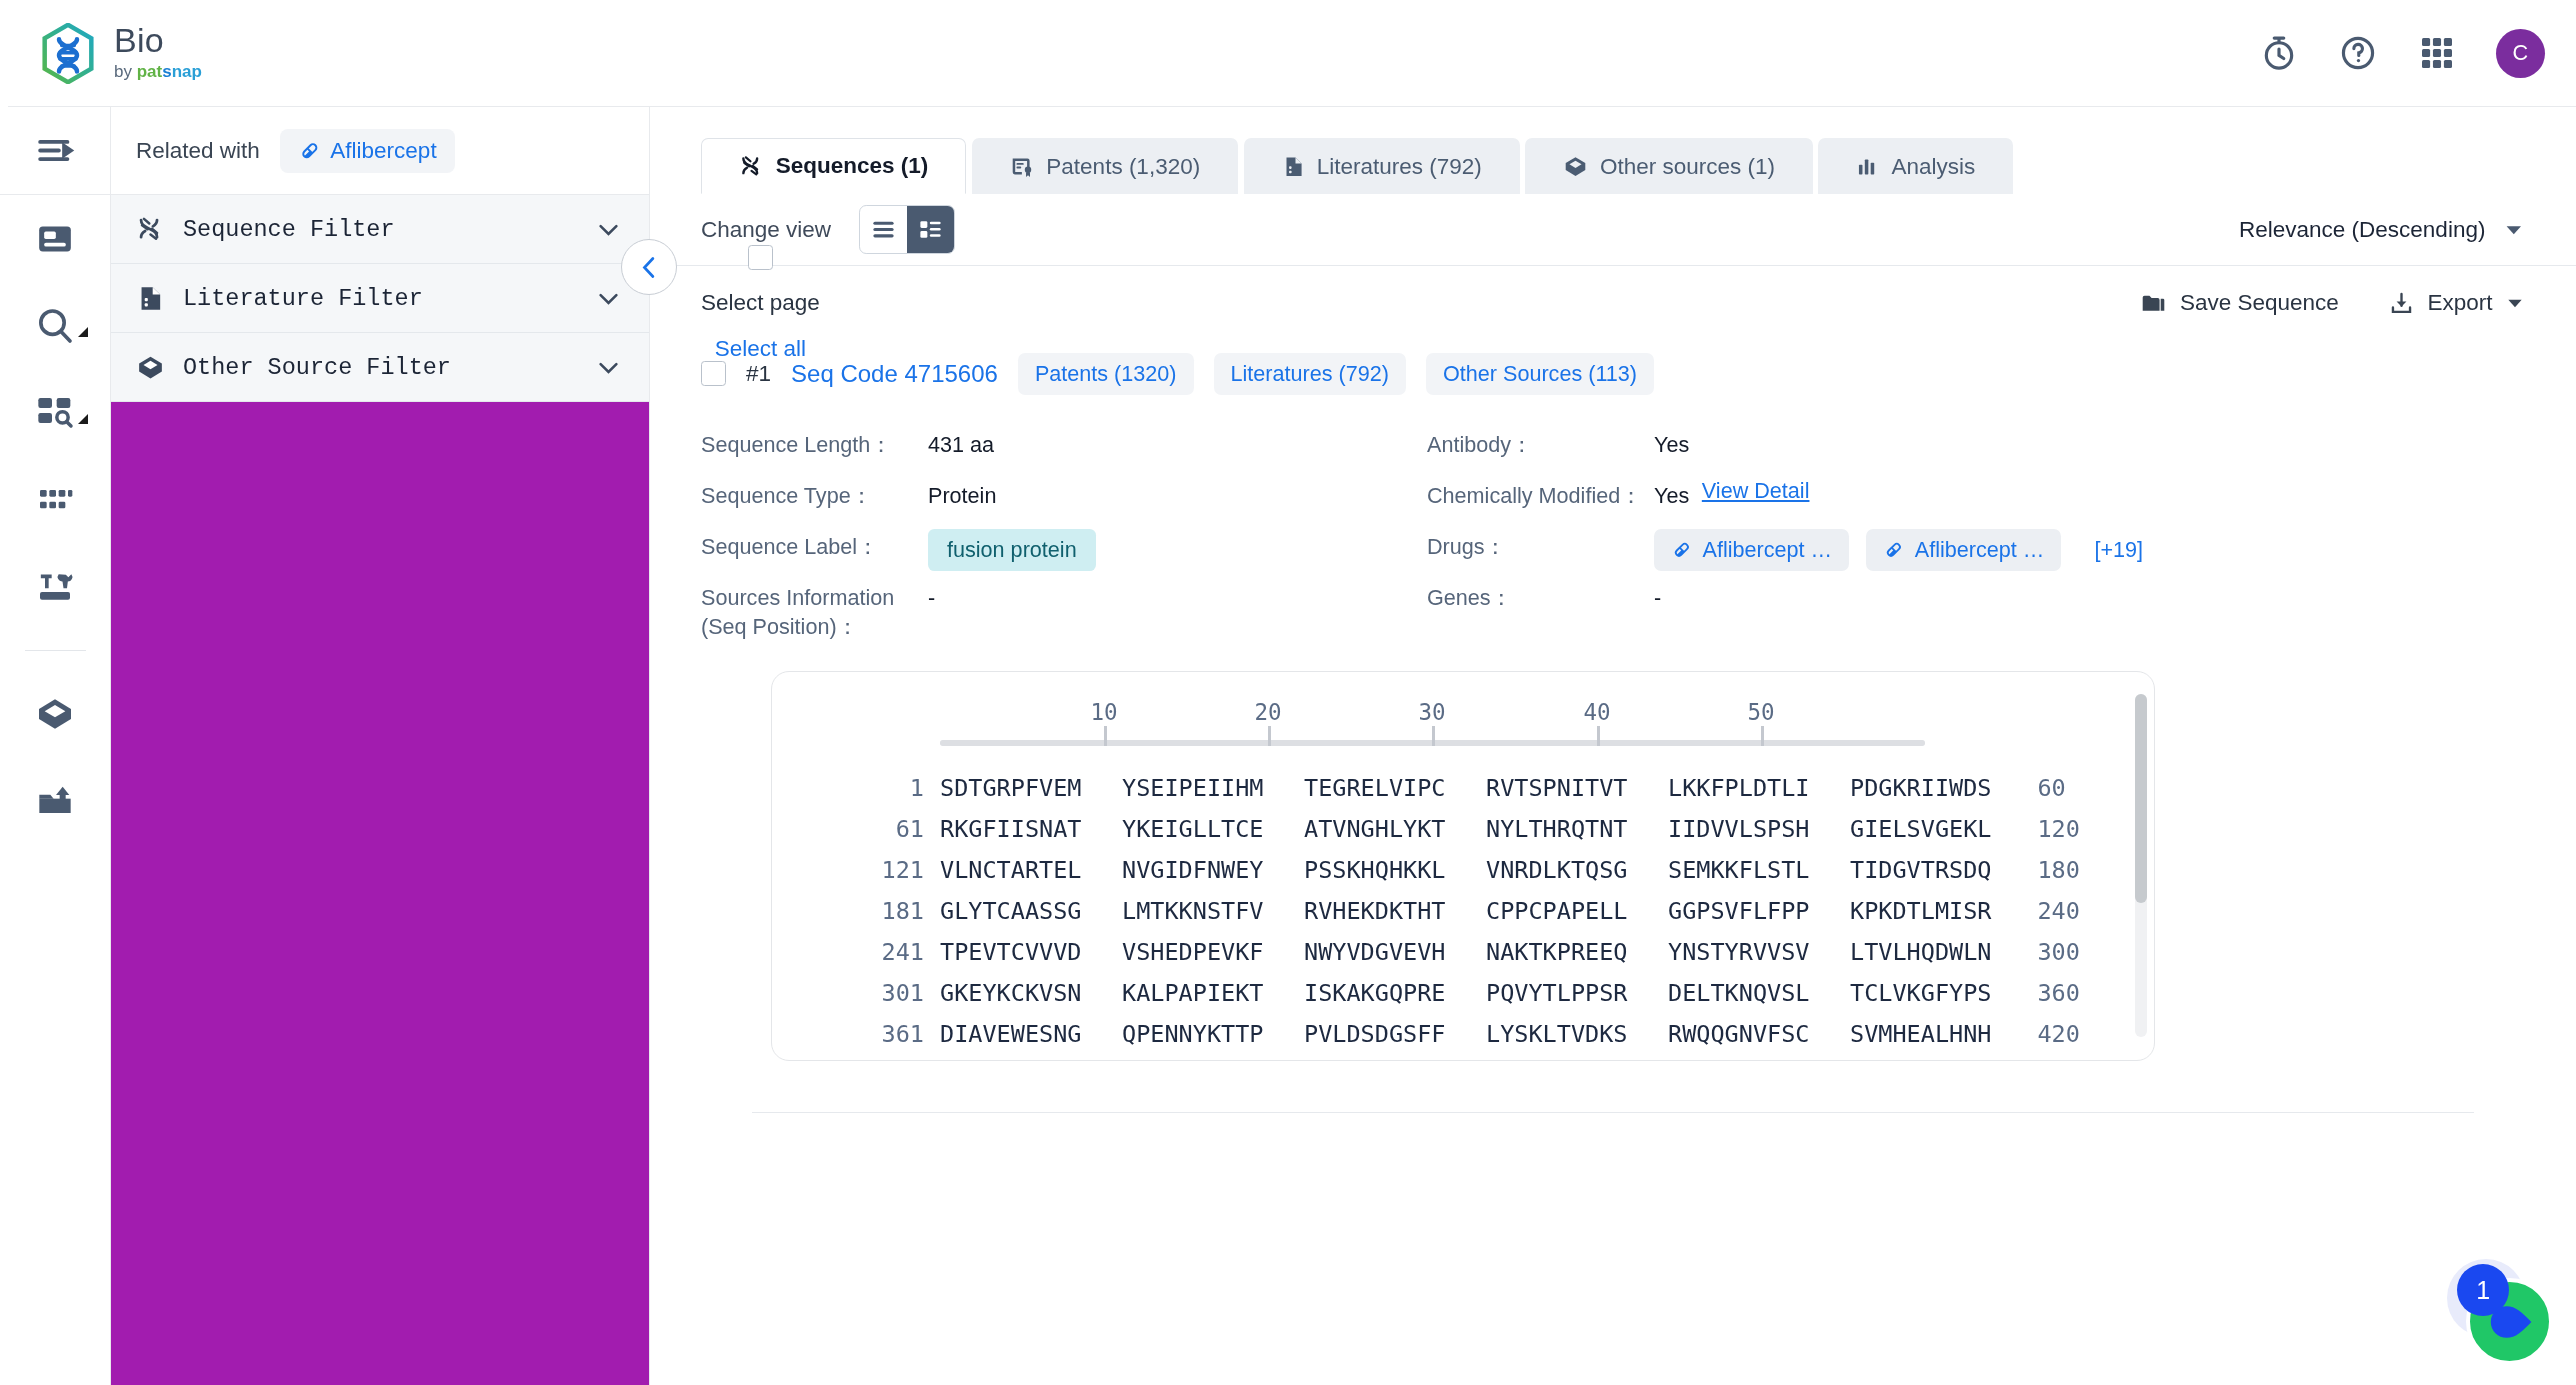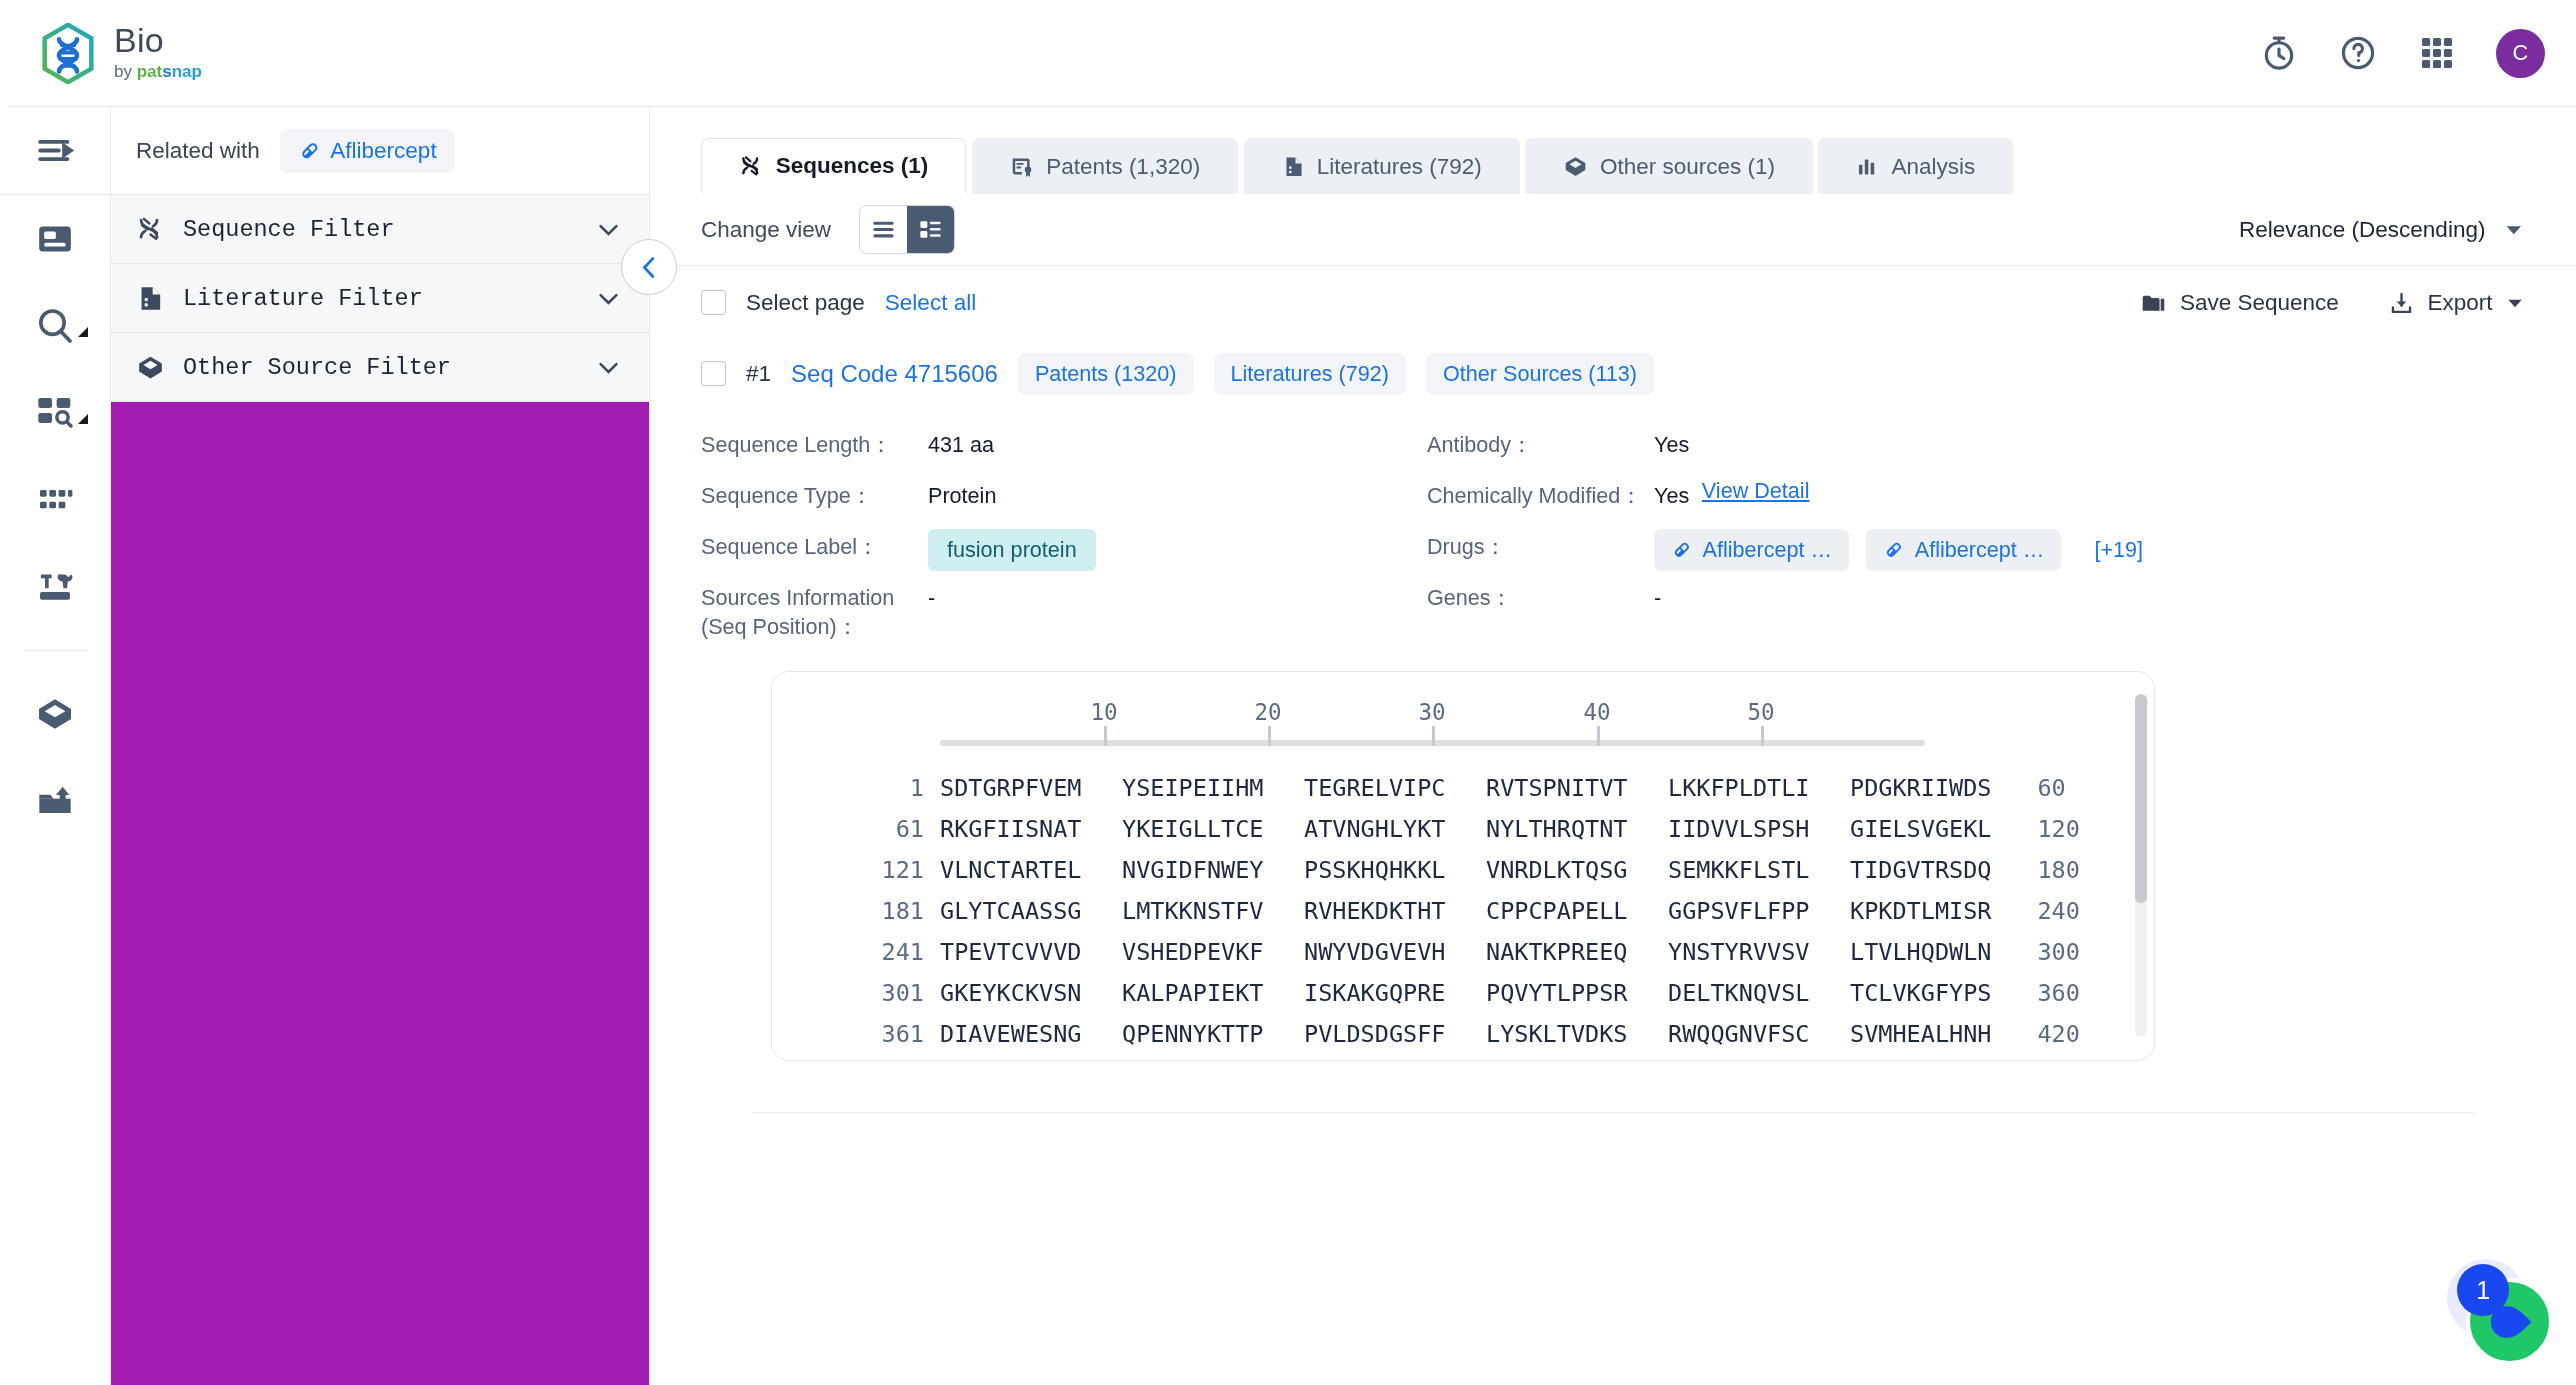--- a/index.html
+++ b/index.html
@@ -113,21 +113,21 @@
     border-radius: 7.2px; overflow: hidden; background: #fff;
   }
   .vt-btn { width: 47px; height: 47px; display: flex; align-items: center; justify-content: center; cursor: pointer; }
   .vt-btn.active { background: #4a5a70; }
   .sortsel { display: flex; align-items: center; gap: 18px; font-size: 22.5px; color: #1c2536; cursor: pointer; }
 
   .selbar {
     display: flex; align-items: center; justify-content: space-between;
     padding: 0 51px 0 51px; height: 74px;
   }
-  .selbar-left { display: flex; align-items: flex-start; gap: 20px; }
+  .selbar-left { display: flex; align-items: center; gap: 20px; flex-direction: column; }
   .cbox { width: 25px; height: 25px; border: 1.8px solid #b9c1cb; border-radius: 3.6px; background: #fff; cursor: pointer; }
   .sel-page { font-size: 22.5px; color: #2a3442; cursor: pointer; }
   .sel-all { font-size: 22.5px; color: #1a73e8; cursor: pointer; }
   .selbar-right { display: flex; align-items: center; gap: 49px; }
   .act-btn { display: flex; align-items: center; gap: 12.6px; font-size: 22.5px; color: #2a3442; cursor: pointer; }
 
   
   .card { padding: 0 51px; }
   .card-head { display: flex; align-items: center; gap: 20px; height: 67px; }
   .seq-num { font-size: 22.5px; color: #2a3442; }

